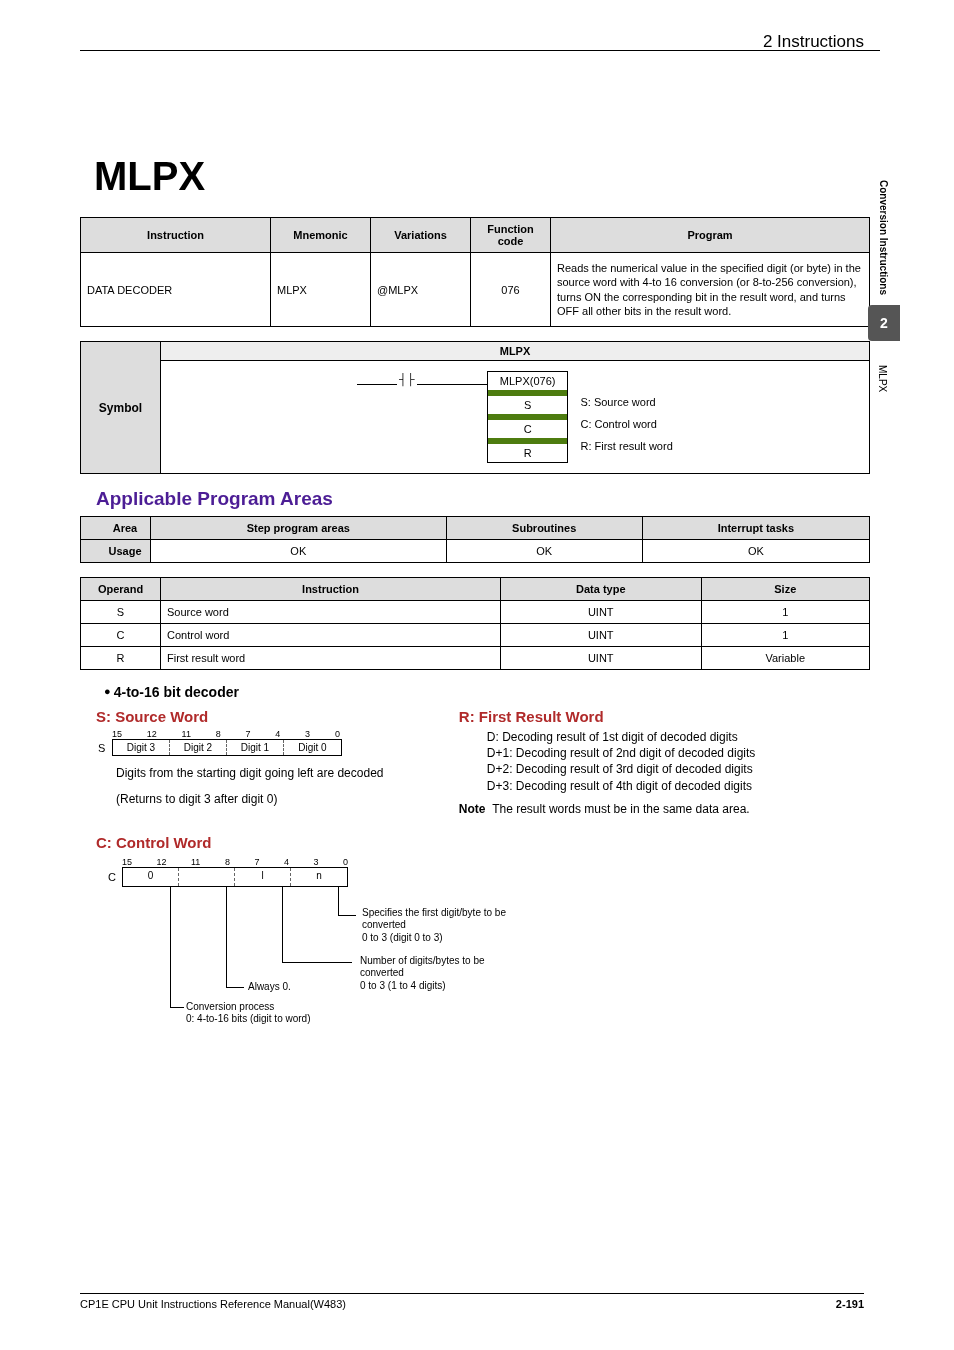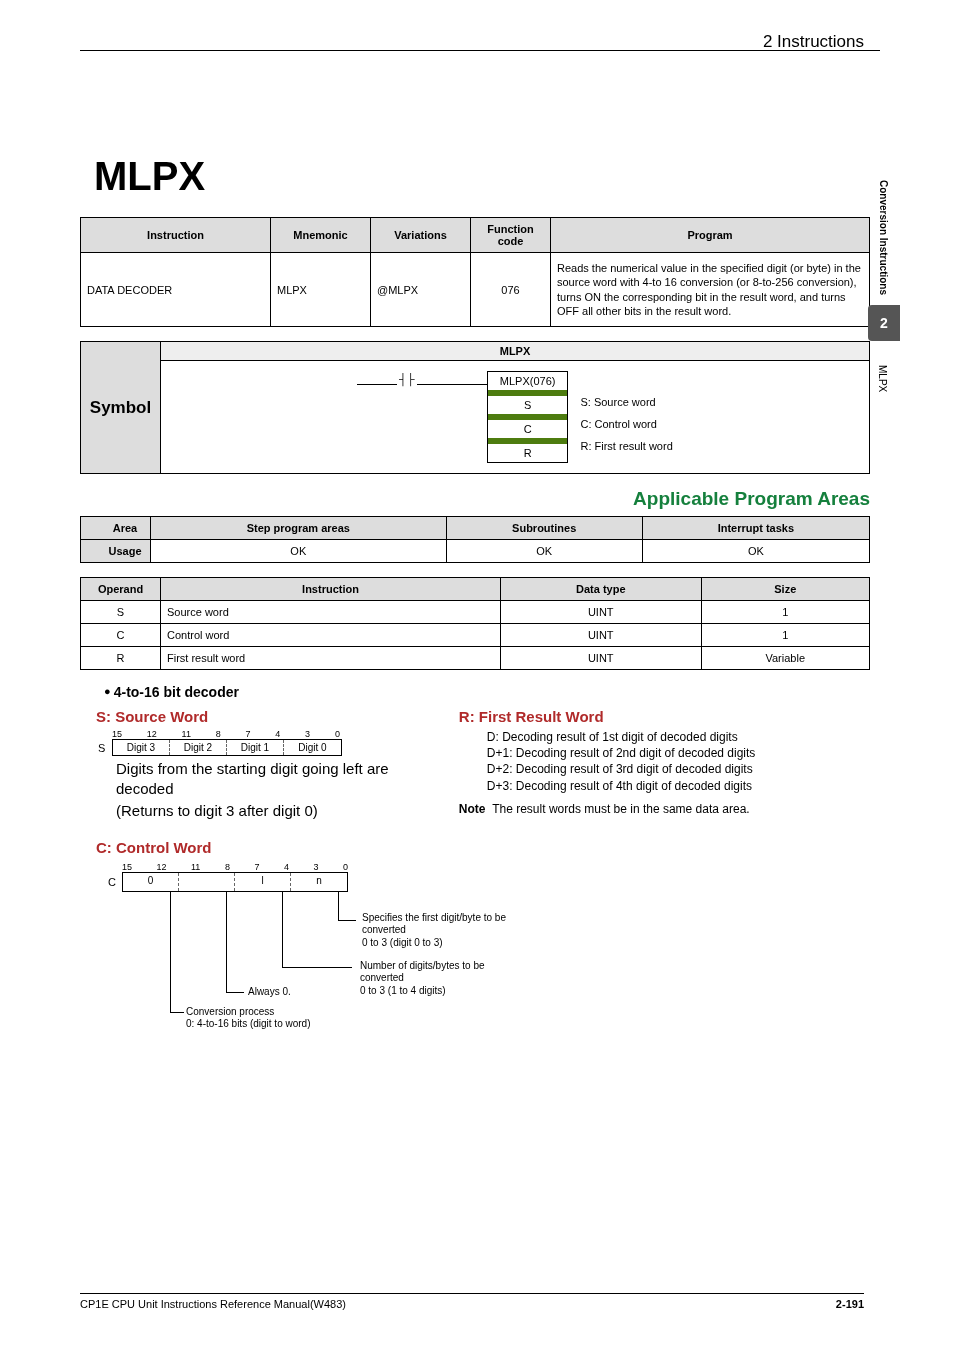--- a/index.html
+++ b/index.html
@@ -82,21 +82,21 @@
     text-align: center;
   }
   .t1 th { height: 34px; margin-left: 46px; }
   .t1 td { height: 74px; }
   .center { text-align: center; }
   .symcell {
     background: #ddd;
     font-weight: bold;
     width: 80px;
     text-align: center;
-    font-size: 17px;
+    font-size: 12px;
   }
   .mlpx-hdr {
     background: #eee;
     font-weight: bold;
     text-align: center;
     font-size: 11px;
     padding: 3px;
   }
   .sym-wrap { padding: 10px 0; }
   .ladder {
@@ -110,25 +110,24 @@
     border-top: 1px solid #000;
     margin-top: 10px;
   }
   .ladder-box { border:1px solid #000; font-size:11px; }
   .ladder-box div { border-bottom:6px solid #4d7c0f; padding:3px 12px; text-align:center; }
   .ladder-box div:last-child { border-bottom:none; }
   .ladder-labels { font-size:11px; padding-left:12px; line-height:22px; padding-top:20px; }
 
   h2 {
     font-size: 19px;
-    color: #15803d;
+    color: #4c1d95;
     font-weight: bold;
     margin: 12px 0 6px 16px;
     font-family: Arial, Helvetica, sans-serif;
-    text-align: right;
   }
   .t3 th, .t4 th { font-size:11px; }
   .t3 th:first-child, .t3 td:first-child { background:#ddd; font-weight:bold; width:70px;padding-left:25px; }
   .t3 td { text-align:center; }
 
   .t4 th { background:#ddd; }
   .t4 td:first-child { text-align:center; width:80px; }
   .t4 td { font-size:11px; }
 
   .bullet-head {
@@ -142,21 +141,21 @@
   .two-col { display:flex; gap:30px; margin-left:16px; }
   .two-col .left { width:340px; }
   .two-col .right { width:420px; }
 
   .bitnums { font-size:9px; display:flex; width:228px; margin-left:16px; justify-content:space-between; }
   .digit-row { display:flex; align-items:center; margin-left:2px; }
   .digit-row .lbl { font-size:11px; width:14px; }
   .digit-row .cells { display:flex; border:1px solid #000; }
   .digit-row .cells div { border-right:1px dashed #666; font-size:10px; padding:2px 8px; width:57px; text-align:center; }
   .digit-row .cells div:last-child { border-right:none; }
-  .small-note { font-size:15px; margin-left:20px; line-height:1.3; margin-top:3px; }
+  .small-note { font-size:12px; margin-left:20px; line-height:1.3; margin-top:10px; }
 
   .r-lines { font-size:12px; line-height:1.35; margin-left:28px; }
   .note-line { font-size:12px; margin-left:0; margin-top:8px; }
 
   .cword { margin-left:16px; margin-top:6px; font-size:10px; }
   .cword .bits { display:flex; width:226px; margin-left:26px; font-size:9px; justify-content:space-between; }
   .cword .row { display:flex; align-items:center; }
   .cword .row .lbl { width:14px; font-size:11px; }
   .cword .row .grid { display:flex; border:1px solid #000; }
   .cword .row .grid div { width:56px; border-right:1px dashed #666; text-align:center; padding:2px 0; font-size:10px; height:18px; }

